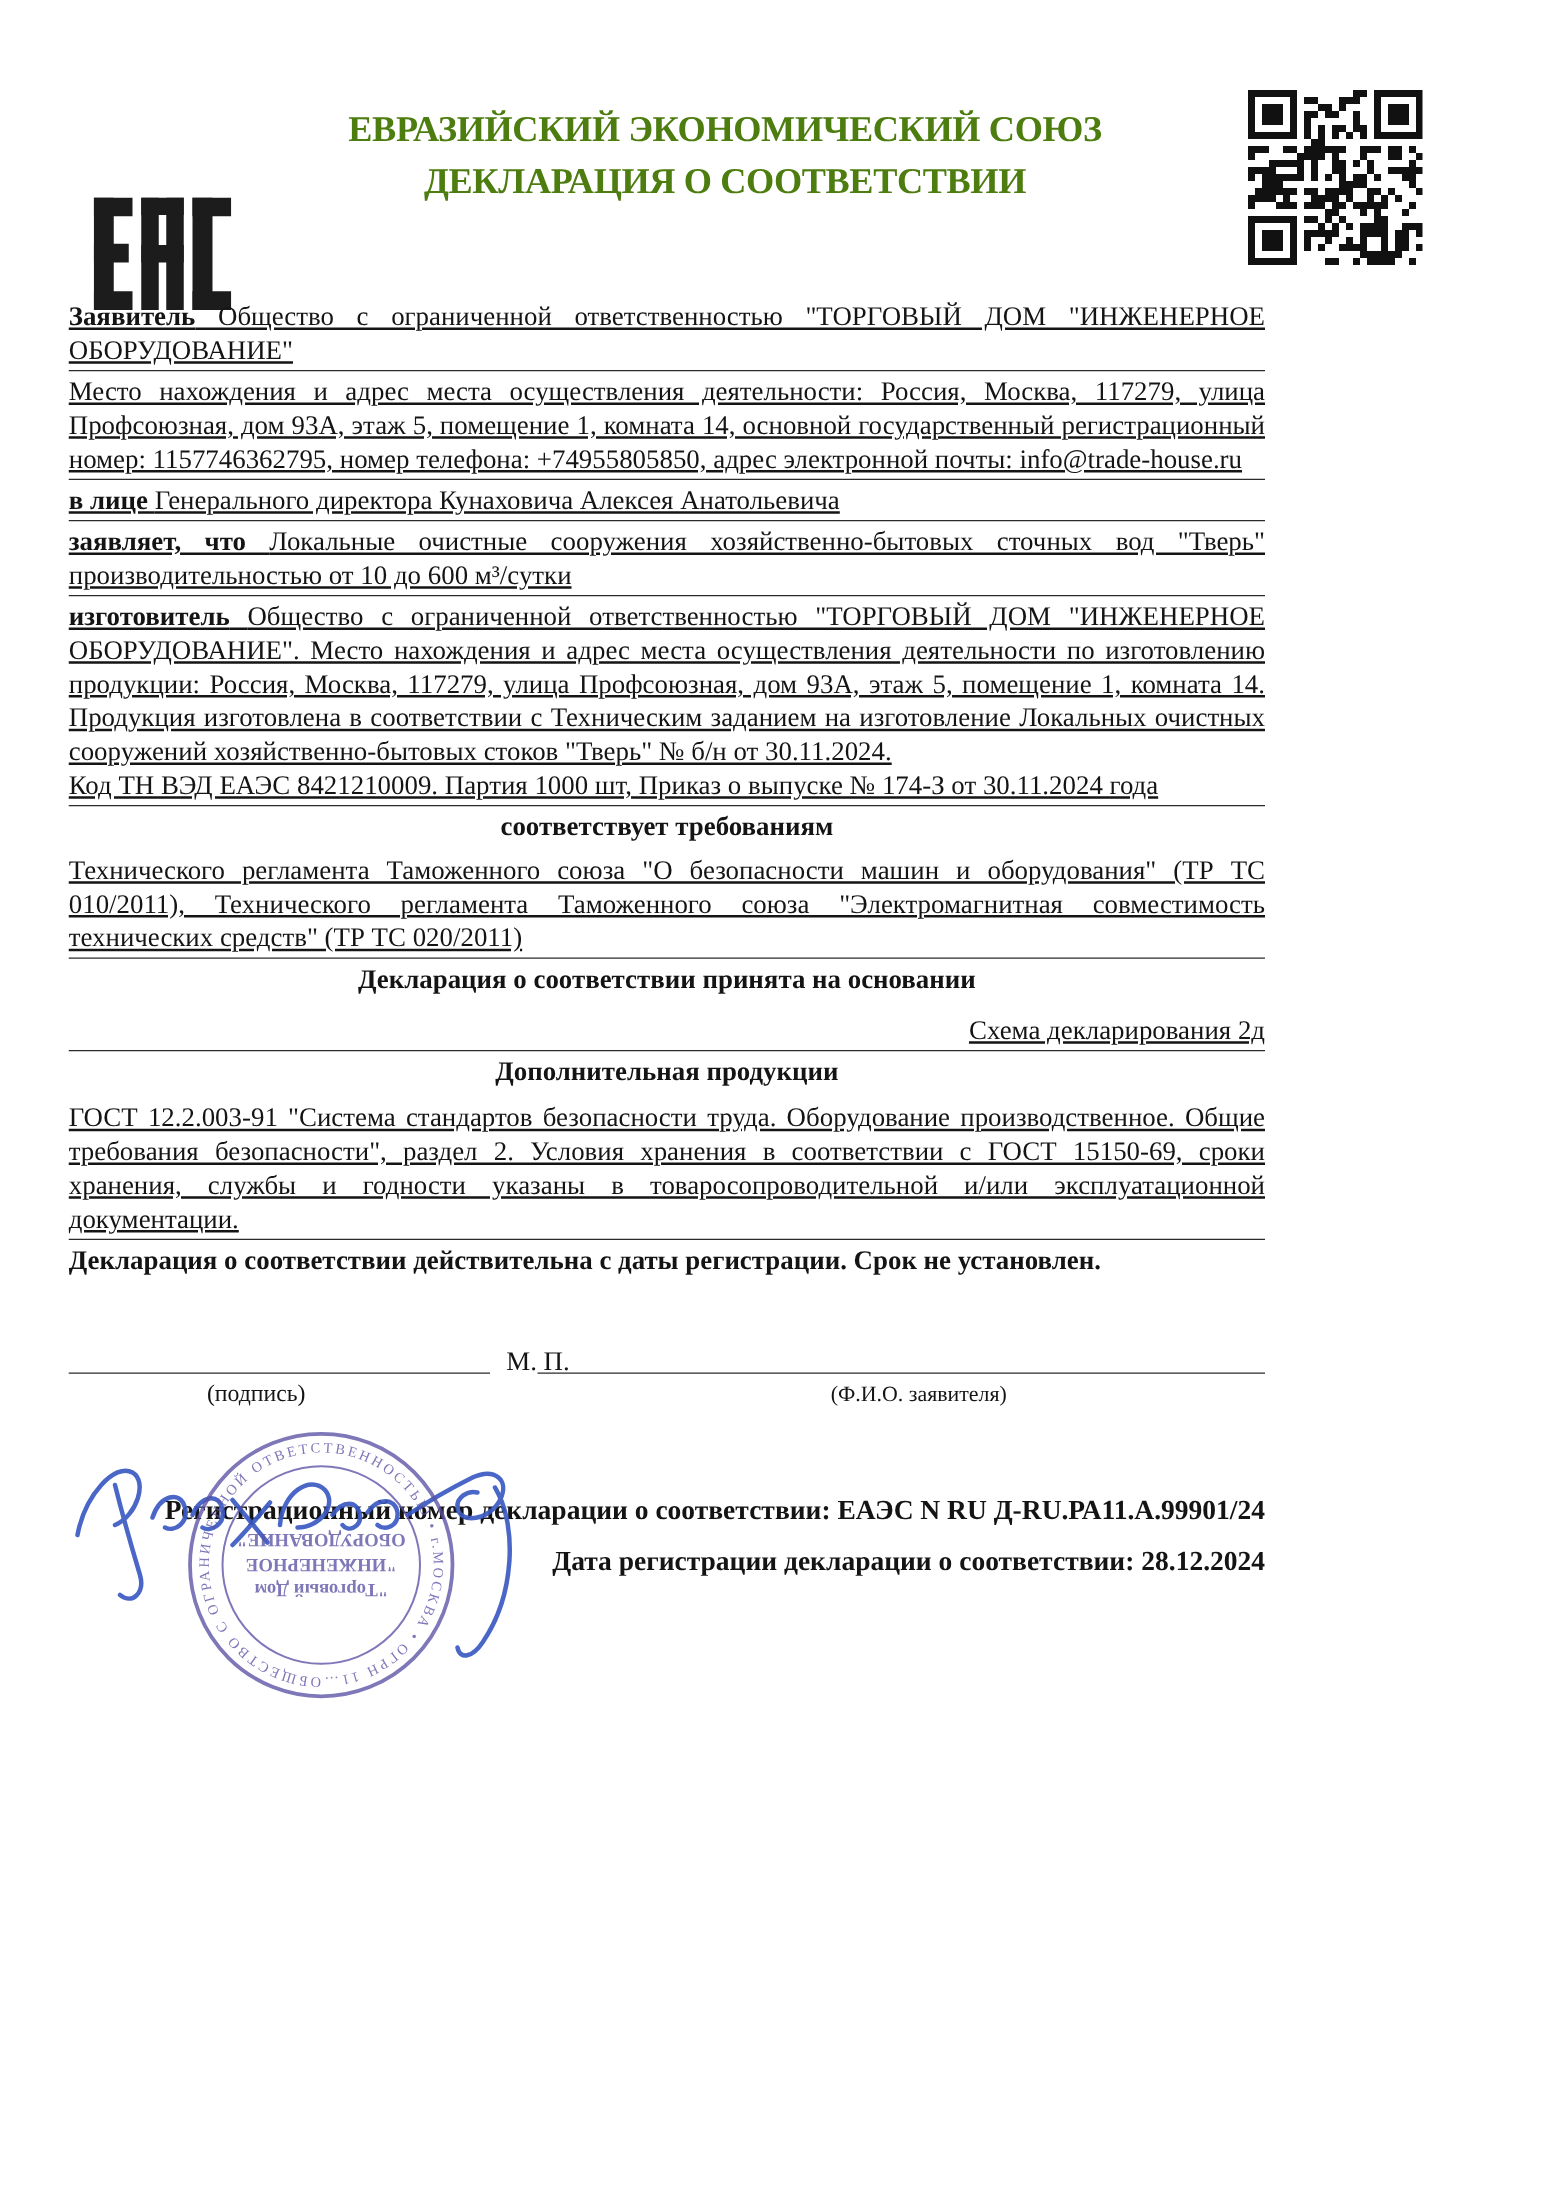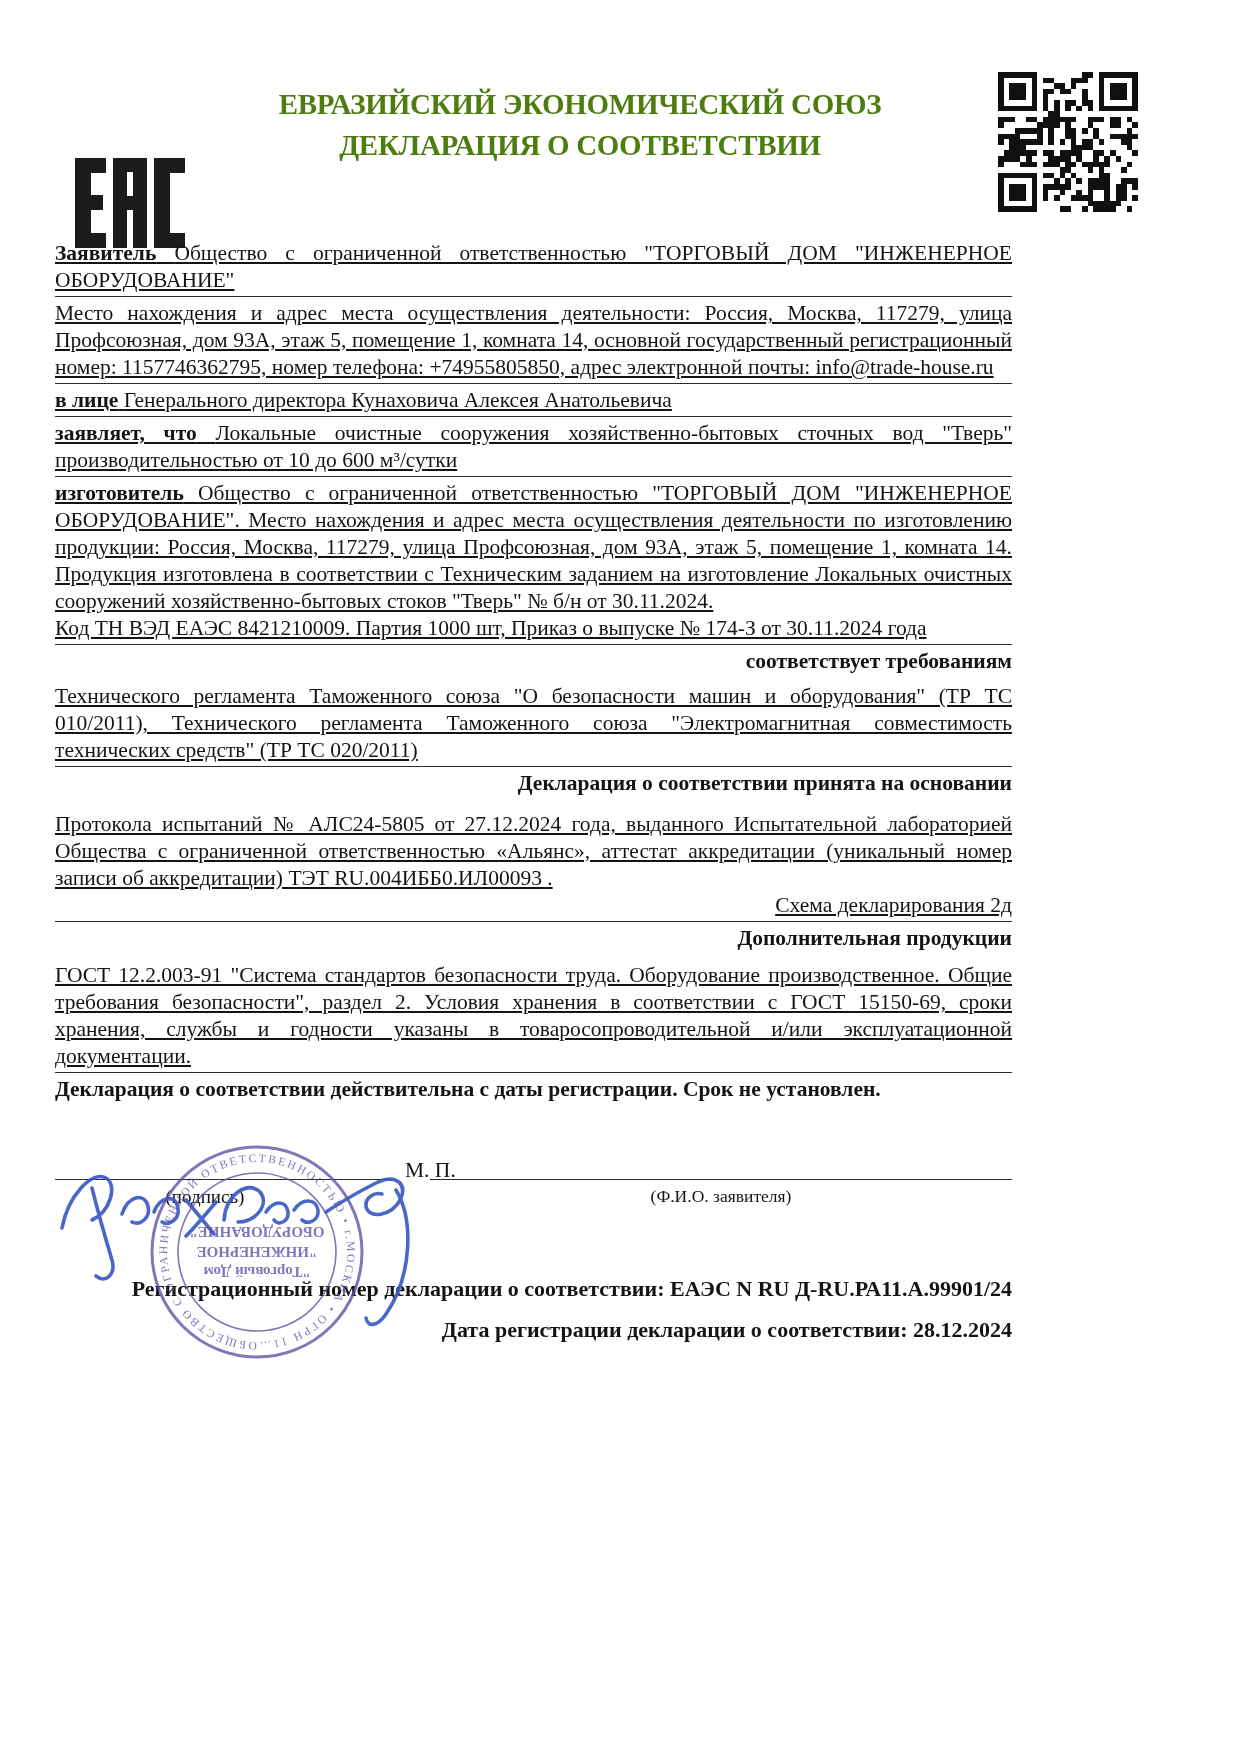--- a/index.html
+++ b/index.html
@@ -17,33 +17,33 @@
   .eac{position:absolute; left:75px; top:158px; width:110px; height:90px;}
   .qr{position:absolute; left:998px; top:72px; width:140px; height:140px;}
   
   .content{
     position:absolute; left:55px; top:240px; width:957px;
     font-size:21.5px; line-height:27px; text-align:justify;
   }
   .content p{margin:0; padding:0;}
   .sect{border-bottom:1.6px solid #2b2b2b; padding-bottom:2px; margin-bottom:3px;text-decoration:underline;}
   .lead{font-weight:bold;}
-  .hd{font-weight:bold; text-align:right; margin-top:2px;}
+  .hd{font-weight:bold; text-align:center; margin-top:2px;}
   .hd.mb8{margin-bottom:8px;}
   .hd.mb14{margin-bottom:14px;}
   .hd.mb10{margin-bottom:10px;}
   .validity{font-weight:bold; text-align:left; margin-top:5px;}
   
   .sigblock{position:relative; height:158px; margin-top:4px;}
   .line-left{position:absolute; left:0; top:72px; width:337px; border-top:1.6px solid #2b2b2b;}
   .line-right{position:absolute; left:375px; top:72px; width:582px; border-top:1.6px solid #2b2b2b;}
   .mp{position:absolute; left:350px; top:50px; font-size:21.5px;}
   .cap-left{position:absolute; left:40px; top:76px; width:220px; text-align:center; font-size:19px;}
   .fio{position:absolute; left:375px; top:42px; width:582px; text-align:center; font-size:21.5px;}
-  .cap-right{position:absolute; left:375px; top:76px; width:582px; text-align:center; font-size:17.5px;}
+  .cap-right{position:absolute; left:389px; top:76px; width:582px; text-align:center; font-size:17.5px;}
   .footer p{margin:0; text-align:right; font-weight:bold; font-size:22px; line-height:27px;}
   .footer .reg{margin-top:10px;}
   .footer .date{margin-top:14px;}
   
   .sig-svg{position:absolute; left:48px; top:1128px; width:440px; height:235px; pointer-events:none;}
   .stamp-svg{position:absolute; left:146px; top:1141px; width:222px; height:222px; pointer-events:none; opacity:.78;}
   .qr svg, .eac svg{display:block; width:100%; height:100%;}
 </style>
 </head>
 <body>
@@ -102,21 +102,20 @@
       <p>Код ТН ВЭД ЕАЭС 8421210009. Партия 1000 шт, Приказ о выпуске № 174-З от 30.11.2024 года</p>
     </div>
 
     <p class="hd mb8">соответствует требованиям</p>
     <div class="sect">
       <p>Технического регламента Таможенного союза "О безопасности машин и оборудования" (ТР ТС 010/2011), Технического регламента Таможенного союза "Электромагнитная совместимость технических средств" (ТР ТС 020/2011)</p>
     </div>
 
     <p class="hd mb14">Декларация о соответствии принята на основании</p>
     <div class="sect">
-      <p>Протокола испытаний № АЛС24-5805 от 27.12.2024 года, выданного Испытательной лабораторией Общества с ограниченной ответственностью «Альянс», аттестат аккредитации (уникальный номер записи об аккредитации) ТЭТ RU.004ИББ0.ИЛ00093 .</p>
       <p style="text-align:right">Схема декларирования 2д</p>
     </div>
 
     <p class="hd mb10">Дополнительная продукции</p>
     <div class="sect">
       <p>ГОСТ 12.2.003-91 "Система стандартов безопасности труда. Оборудование производственное. Общие требования безопасности", раздел 2. Условия хранения в соответствии с ГОСТ 15150-69, сроки хранения, службы и годности указаны в товаросопроводительной и/или эксплуатационной документации.</p>
     </div>
 
     <p class="validity">Декларация о соответствии действительна с даты регистрации. Срок не установлен.</p>
 

